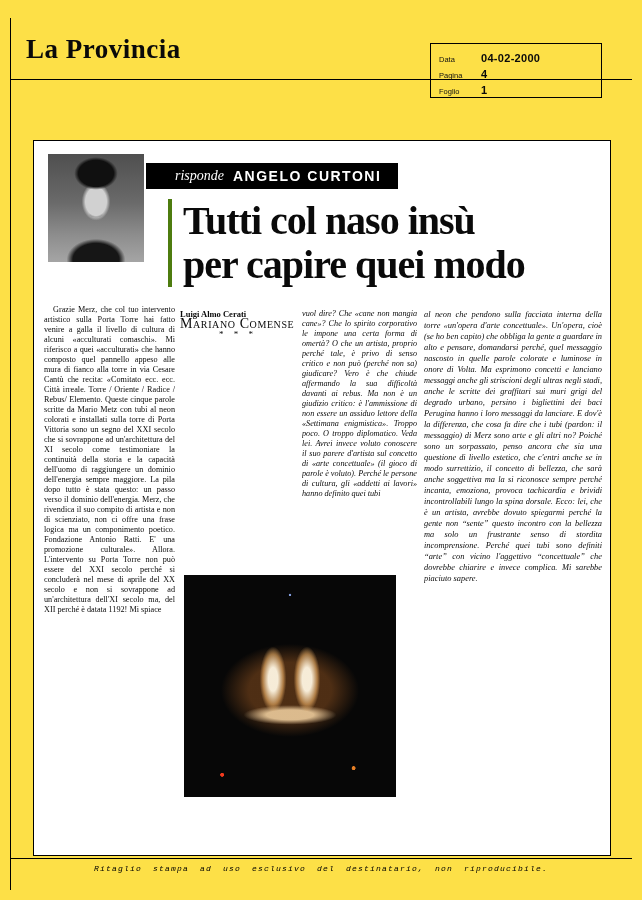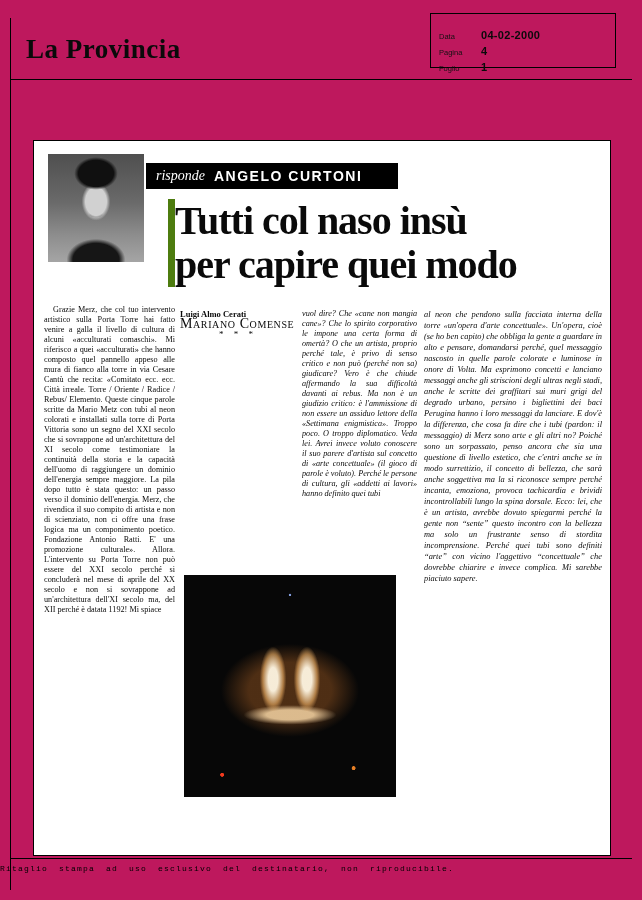--- a/index.html
+++ b/index.html
@@ -1,52 +1,52 @@
 <!DOCTYPE html>
 <html><head>
 <meta charset="utf-8">
 <style>
   html,body{margin:0;padding:0;background:#e9e9e9;}
-  .page{position:relative;width:642px;height:900px;background:#be185d;overflow:hidden;
+  .page{position:relative;width:642px;height:900px;background:#fde047;overflow:hidden;
         font-family:"Liberation Serif","DejaVu Serif",serif;color:#0a0a0a;}
 
   
   .left-rule{position:absolute;left:10px;top:18px;width:1px;height:872px;background:#000;}
   .header-rule{position:absolute;left:10px;top:79px;width:622px;height:1px;background:#000;}
   .footer-rule{position:absolute;left:10px;top:858px;width:622px;height:1px;background:#000;}
 
   .masthead{position:absolute;left:26px;top:34px;font-size:27px;font-weight:700;
             letter-spacing:0.5px;font-family:"Liberation Serif",serif;}
 
-  .meta-box{position:absolute;left:430px;top:13px;width:186px;height:55px;border:1px solid #000;
-            font-family:"Liberation Sans","DejaVu Sans",sans-serif;box-sizing:border-box;padding:15px 8px;}
+  .meta-box{position:absolute;left:430px;top:43px;width:172px;height:55px;border:1px solid #000;
+            font-family:"Liberation Sans","DejaVu Sans",sans-serif;box-sizing:border-box;padding:8px 8px;}
   .meta-row{display:flex;align-items:baseline;height:16px;}
   .meta-label{width:42px;font-size:7.5px;color:#111;}
   .meta-value{font-size:11px;font-weight:700;letter-spacing:0.3px;}
 
   .article-box{position:absolute;left:33px;top:140px;width:578px;height:716px;border:1px solid #000;
                background:#fff;box-sizing:border-box;}
 
   .photo{position:absolute;left:14px;top:13px;width:96px;height:108px;
          background:
            radial-gradient(ellipse 32px 24px at 50% 18%, #101010 55%, rgba(16,16,16,0) 68%),
            radial-gradient(ellipse 21px 28px at 50% 44%, #d6d0c6 50%, rgba(214,208,198,0) 68%),
            radial-gradient(ellipse 9px 4px at 50% 56%, #3a3a3a 60%, rgba(58,58,58,0) 80%),
            radial-gradient(ellipse 42px 30px at 50% 98%, #161616 55%, rgba(22,22,22,0) 70%),
            linear-gradient(180deg,#4f4f4f 0%,#6a6a6a 45%,#8d8d8d 75%,#a5a5a5 100%);
          filter:grayscale(1);}
 
   .banner{position:absolute;left:112px;top:22px;width:252px;height:26px;background:#000;color:#fff;
           display:flex;align-items:center;padding-left:10px;box-sizing:border-box;gap:9px;}
-  .banner .risponde{font-style:italic;font-size:14px;font-family:"Liberation Serif",serif;}
+  .banner .risponde{font-style:italic;font-size:14px;font-family:"Liberation Serif",serif;margin-left:19px;}
   .banner .author{font-family:"Liberation Sans","DejaVu Sans",sans-serif;font-weight:700;
                   font-size:14px;letter-spacing:1.5px;text-transform:uppercase;}
 
-  .headline{position:absolute;left:134px;top:58px;width:438px;border-left:7px solid #4d7c0f;
-            font-weight:700;font-size:40px;line-height:44px;letter-spacing:-1px;
+  .headline{position:absolute;left:134px;top:58px;width:438px;border-left:4px solid #4d7c0f;
+            padding-left:11px;font-weight:700;font-size:40px;line-height:44px;letter-spacing:-1px;
             font-family:"Liberation Serif","DejaVu Serif",serif;white-space:nowrap;}
 
   .col{position:absolute;font-size:8.2px;line-height:10px;text-align:justify;overflow:hidden;}
   .col p{margin:0;}
   .col-1{left:10px;top:164px;width:131px;height:520px;}
   .col-2{left:146px;top:168px;width:116px;height:262px;}
   .col-3{left:268px;top:168px;width:115px;height:262px;font-style:italic;}
   .col-4{left:390px;top:168px;width:178px;height:522px;font-style:italic;font-size:8.4px;line-height:11px;}
   .indent{text-indent:9px;}
 
@@ -58,23 +58,23 @@
         background:
           radial-gradient(circle 3px at 18% 90%, rgba(255,60,30,.95) 55%, rgba(255,60,30,0) 75%),
           radial-gradient(circle 3px at 80% 87%, rgba(255,140,40,.9) 55%, rgba(255,140,40,0) 75%),
           radial-gradient(circle 2px at 50% 9%, rgba(150,180,255,.85) 55%, rgba(150,180,255,0) 80%),
           radial-gradient(ellipse 17px 42px at 42% 47%, rgba(255,246,226,.95) 28%, rgba(255,190,110,.55) 60%, rgba(255,190,110,0) 78%),
           radial-gradient(ellipse 17px 42px at 58% 47%, rgba(255,246,226,.95) 28%, rgba(255,190,110,.55) 60%, rgba(255,190,110,0) 78%),
           radial-gradient(ellipse 62px 13px at 50% 63%, rgba(255,222,172,.8) 38%, rgba(255,222,172,0) 75%),
           radial-gradient(ellipse 92px 62px at 50% 52%, rgba(185,105,40,.4) 45%, rgba(185,105,40,0) 75%),
           #070707;}
 
-  .footer-note{position:absolute;left:0;top:864px;width:642px;
+  .footer-note{position:absolute;left:0;top:864px;width:642px;text-align:center;
                font-family:"Liberation Mono","DejaVu Sans Mono",monospace;font-size:8px;
-               letter-spacing:1.2px;word-spacing:5px;color:#000;}
+               letter-spacing:1.2px;word-spacing:5px;color:#000;font-style:italic;}
 </style>
 </head>
 <body>
 
 <div class="page">
 
   <div class="left-rule"></div>
 
   <div class="masthead">La Provincia</div>
 

